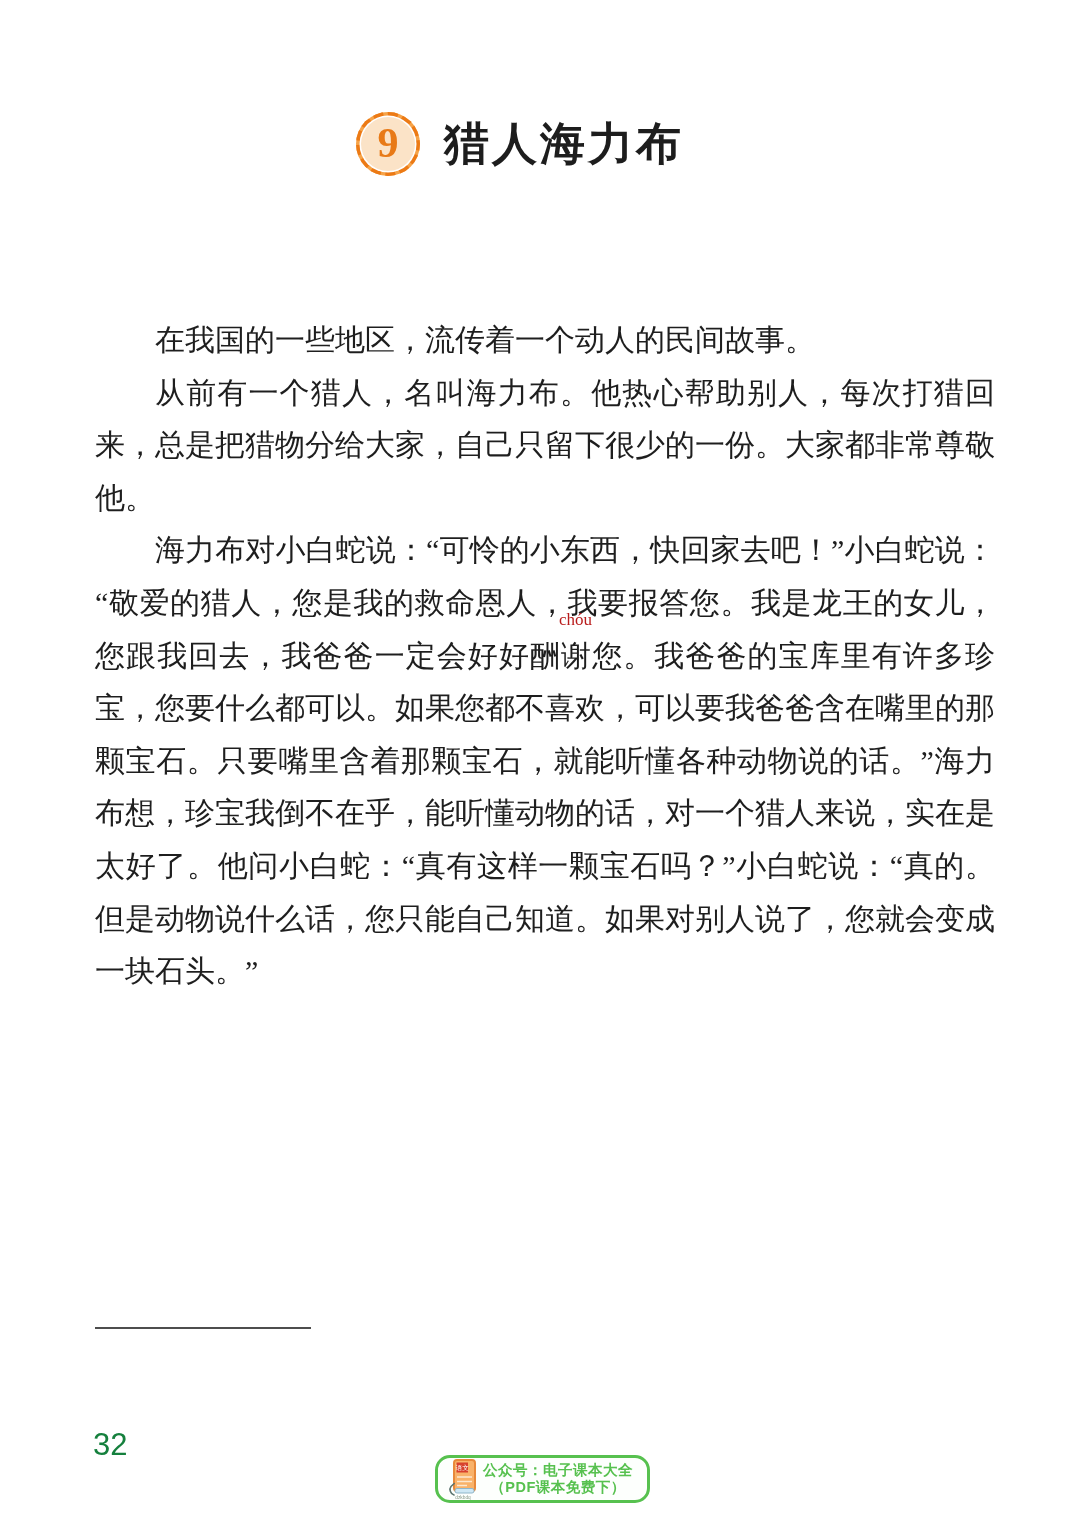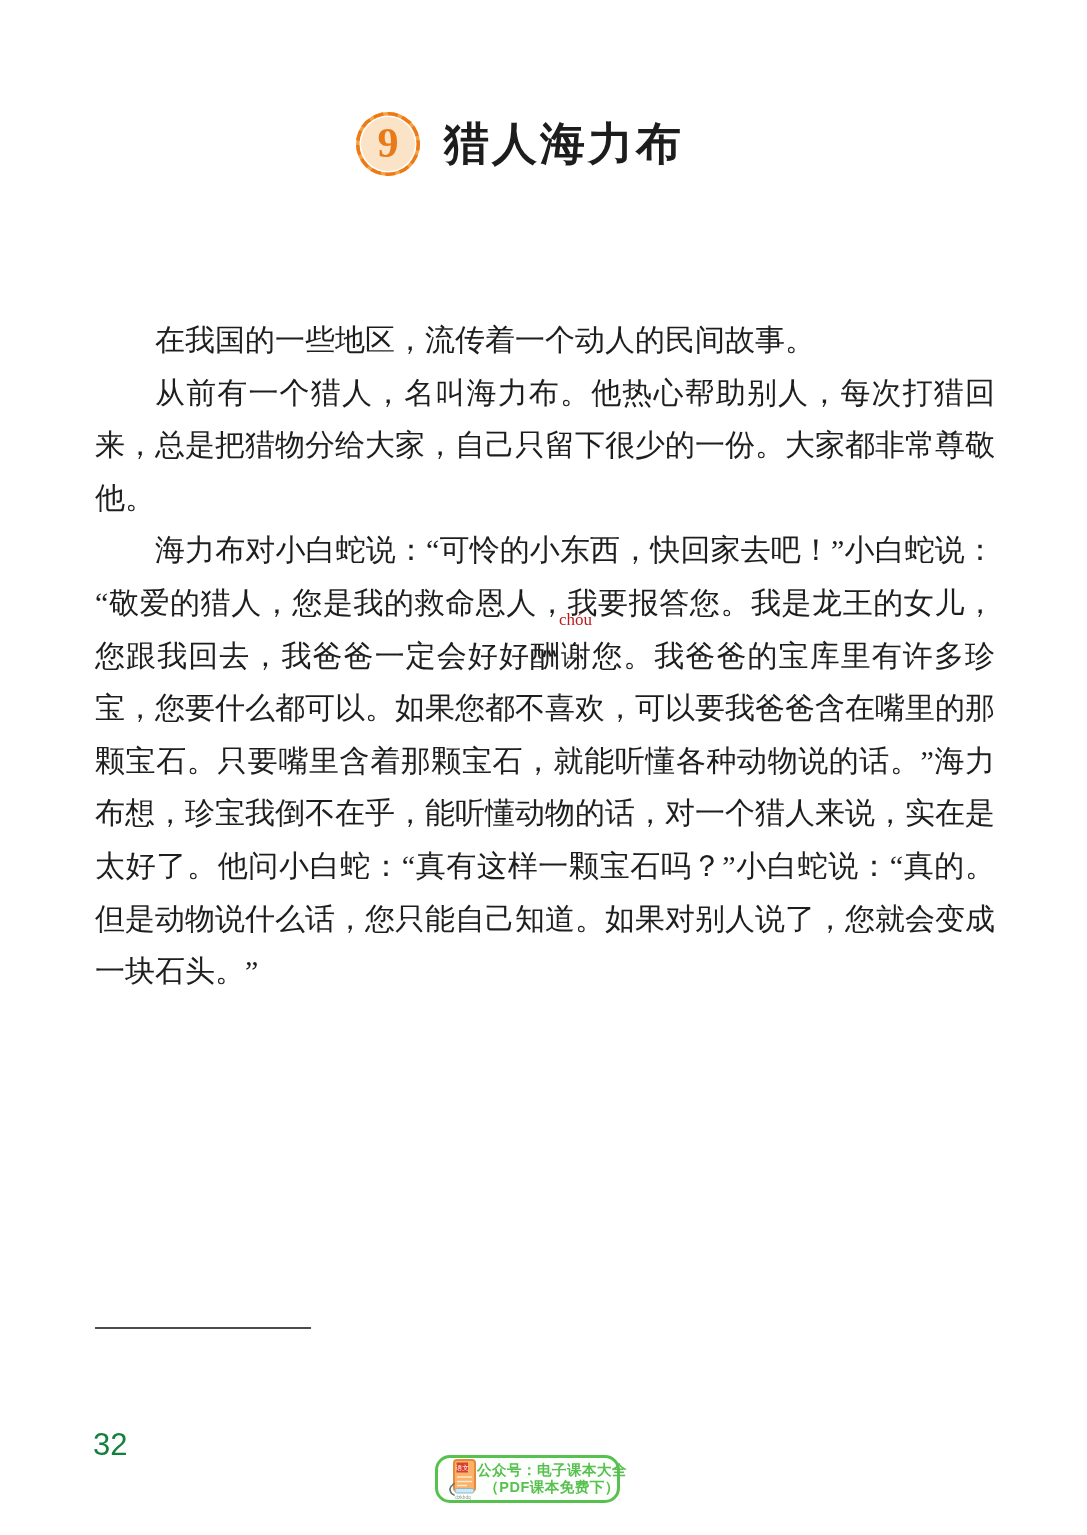--- a/index.html
+++ b/index.html
@@ -119,21 +119,21 @@
     font-size: 31px;
     color: #15803d;
     margin-top: 17px;
   }
 
   
   .wechat-badge {
     position: absolute;
     left: 435px;
     top: 1455px;
-    width: 185px;
+    width: 215px;
     height: 48px;
     box-sizing: border-box;
     border: 3px solid #57c14f;
     border-radius: 15px;
     background: #fdfffd;
     display: flex;
     align-items: center;
     padding: 2px 8px 2px 9px;
   }
   .badge-icon { width: 30px; height: 41px; flex: none; }

